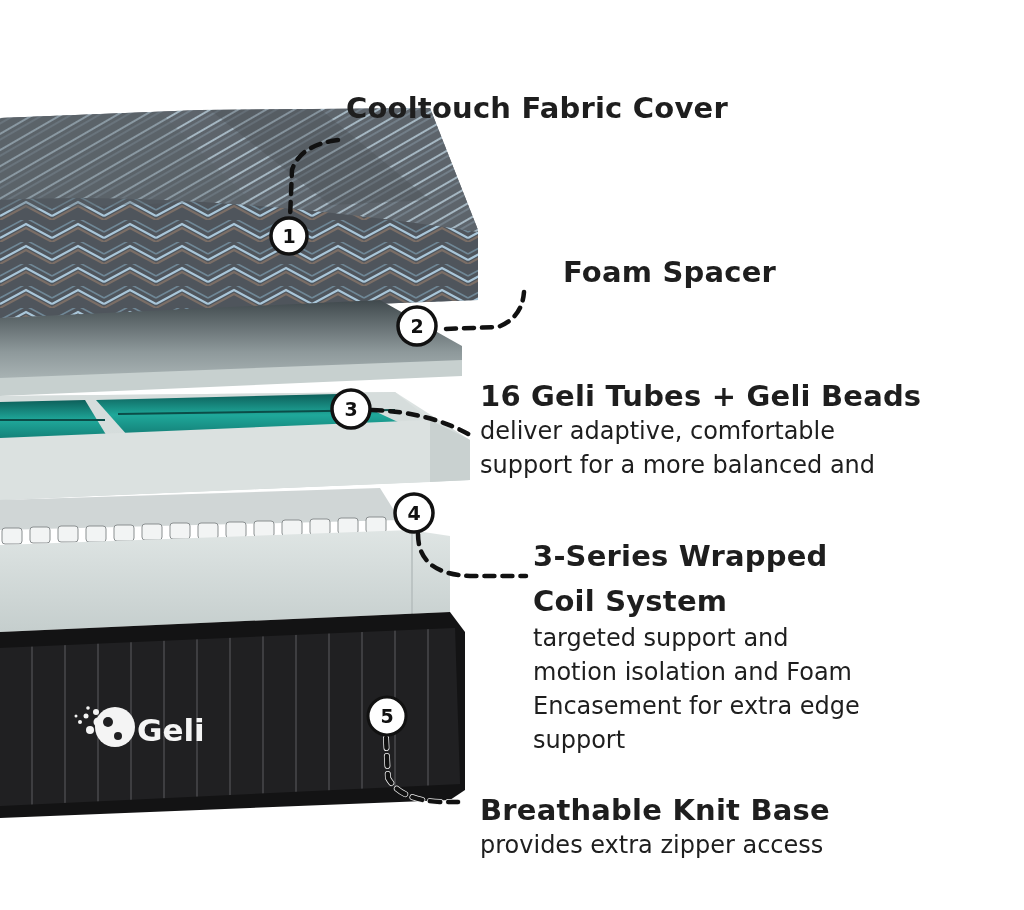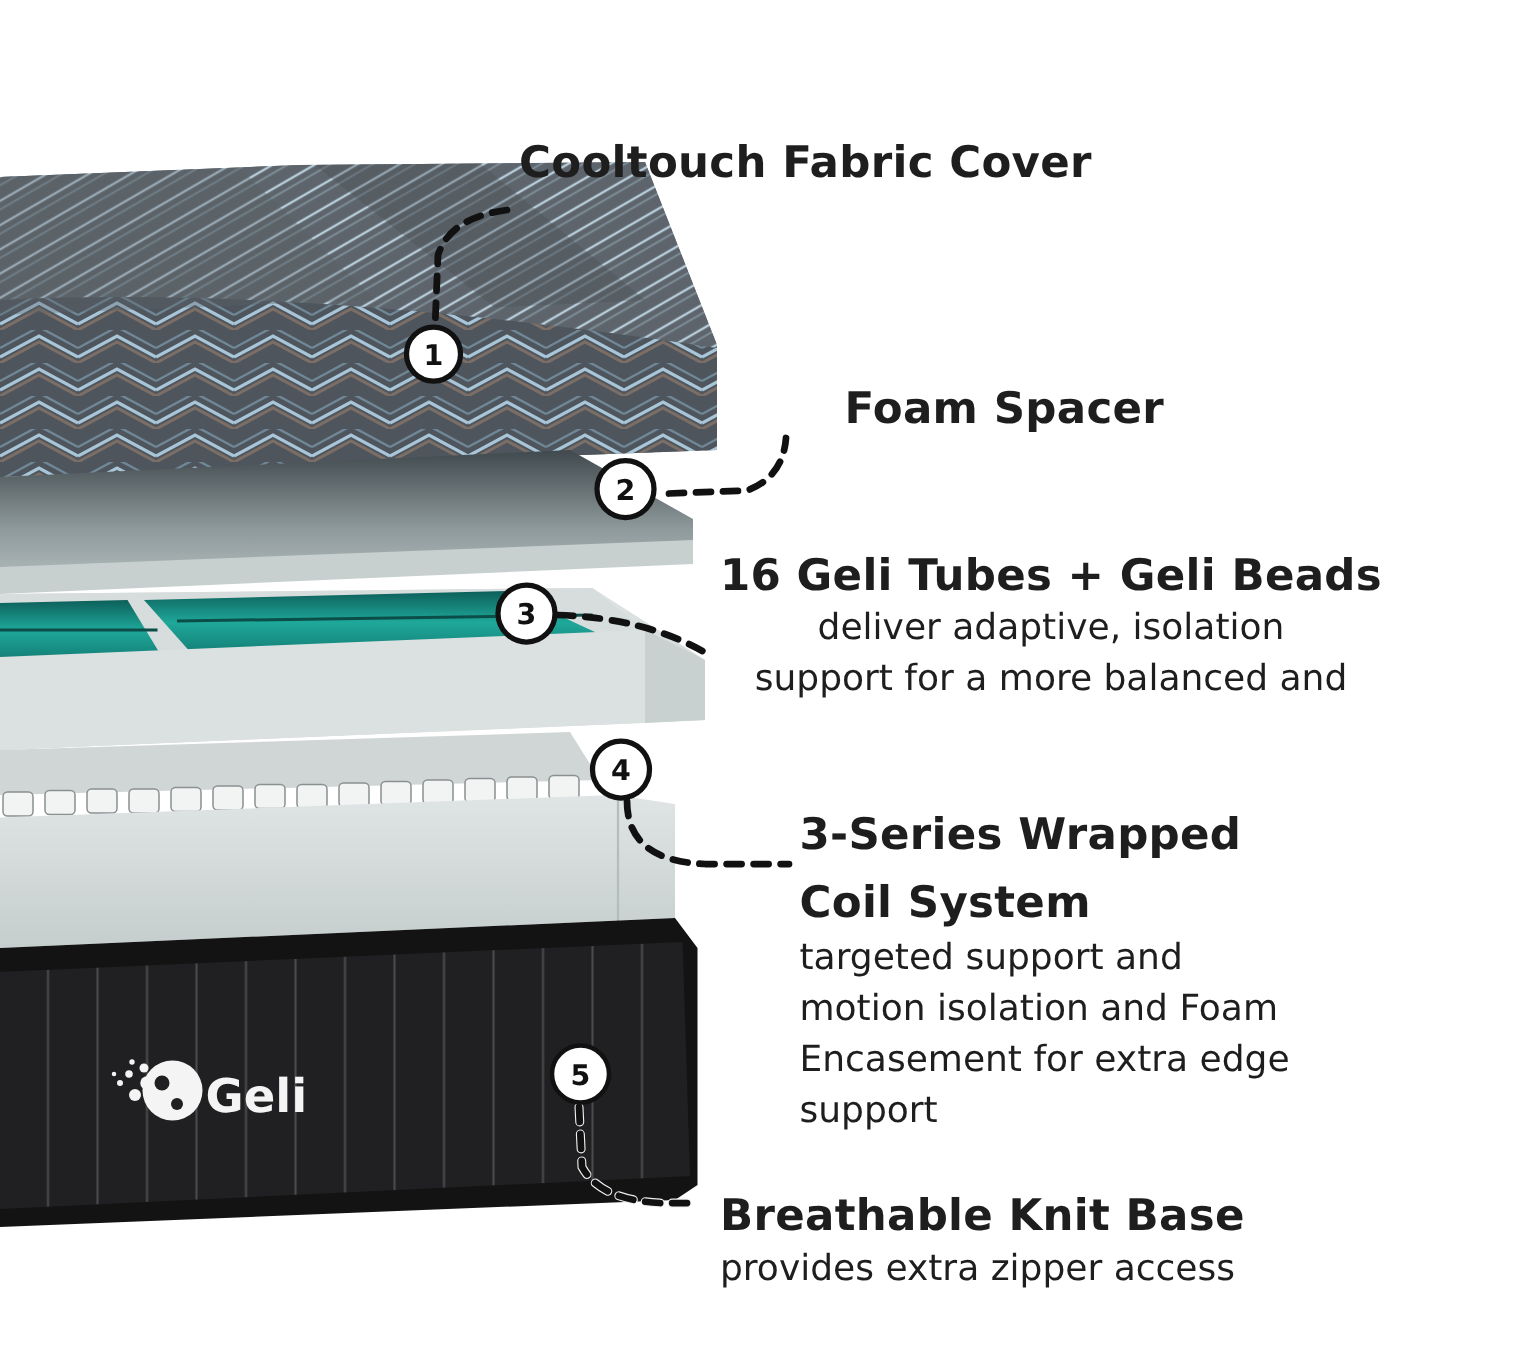--- a/index.html
+++ b/index.html
@@ -143,23 +143,23 @@
 </svg>
 
 <div class="callout" style="left:346px; top:90px;">
   <div class="title">Cooltouch Fabric Cover</div>
 </div>
 
 <div class="callout" style="left:523px; top:254px;margin-left:40px;">
   <div class="title">Foam Spacer</div>
 </div>
 
-<div class="callout" style="left:480px; top:365px;text-align:center;">
+<div class="callout" style="left:480px; top:378px;">
   <div class="title">16 Geli Tubes + Geli Beads</div>
-  <div class="desc">deliver adaptive, isolation</div>
+  <div class="desc">deliver adaptive, comfortable</div>
   <div class="desc">support for a more balanced and</div>
 </div>
 
 <div class="callout" style="left:533px; top:538px;">
   <div class="title">3-Series Wrapped</div>
   <div class="title" style="margin-top:9px;">Coil System</div>
   <div class="desc" style="margin-top:2px;">targeted support and</div>
   <div class="desc">motion isolation and Foam</div>
   <div class="desc">Encasement for extra edge</div>
   <div class="desc">support</div>

